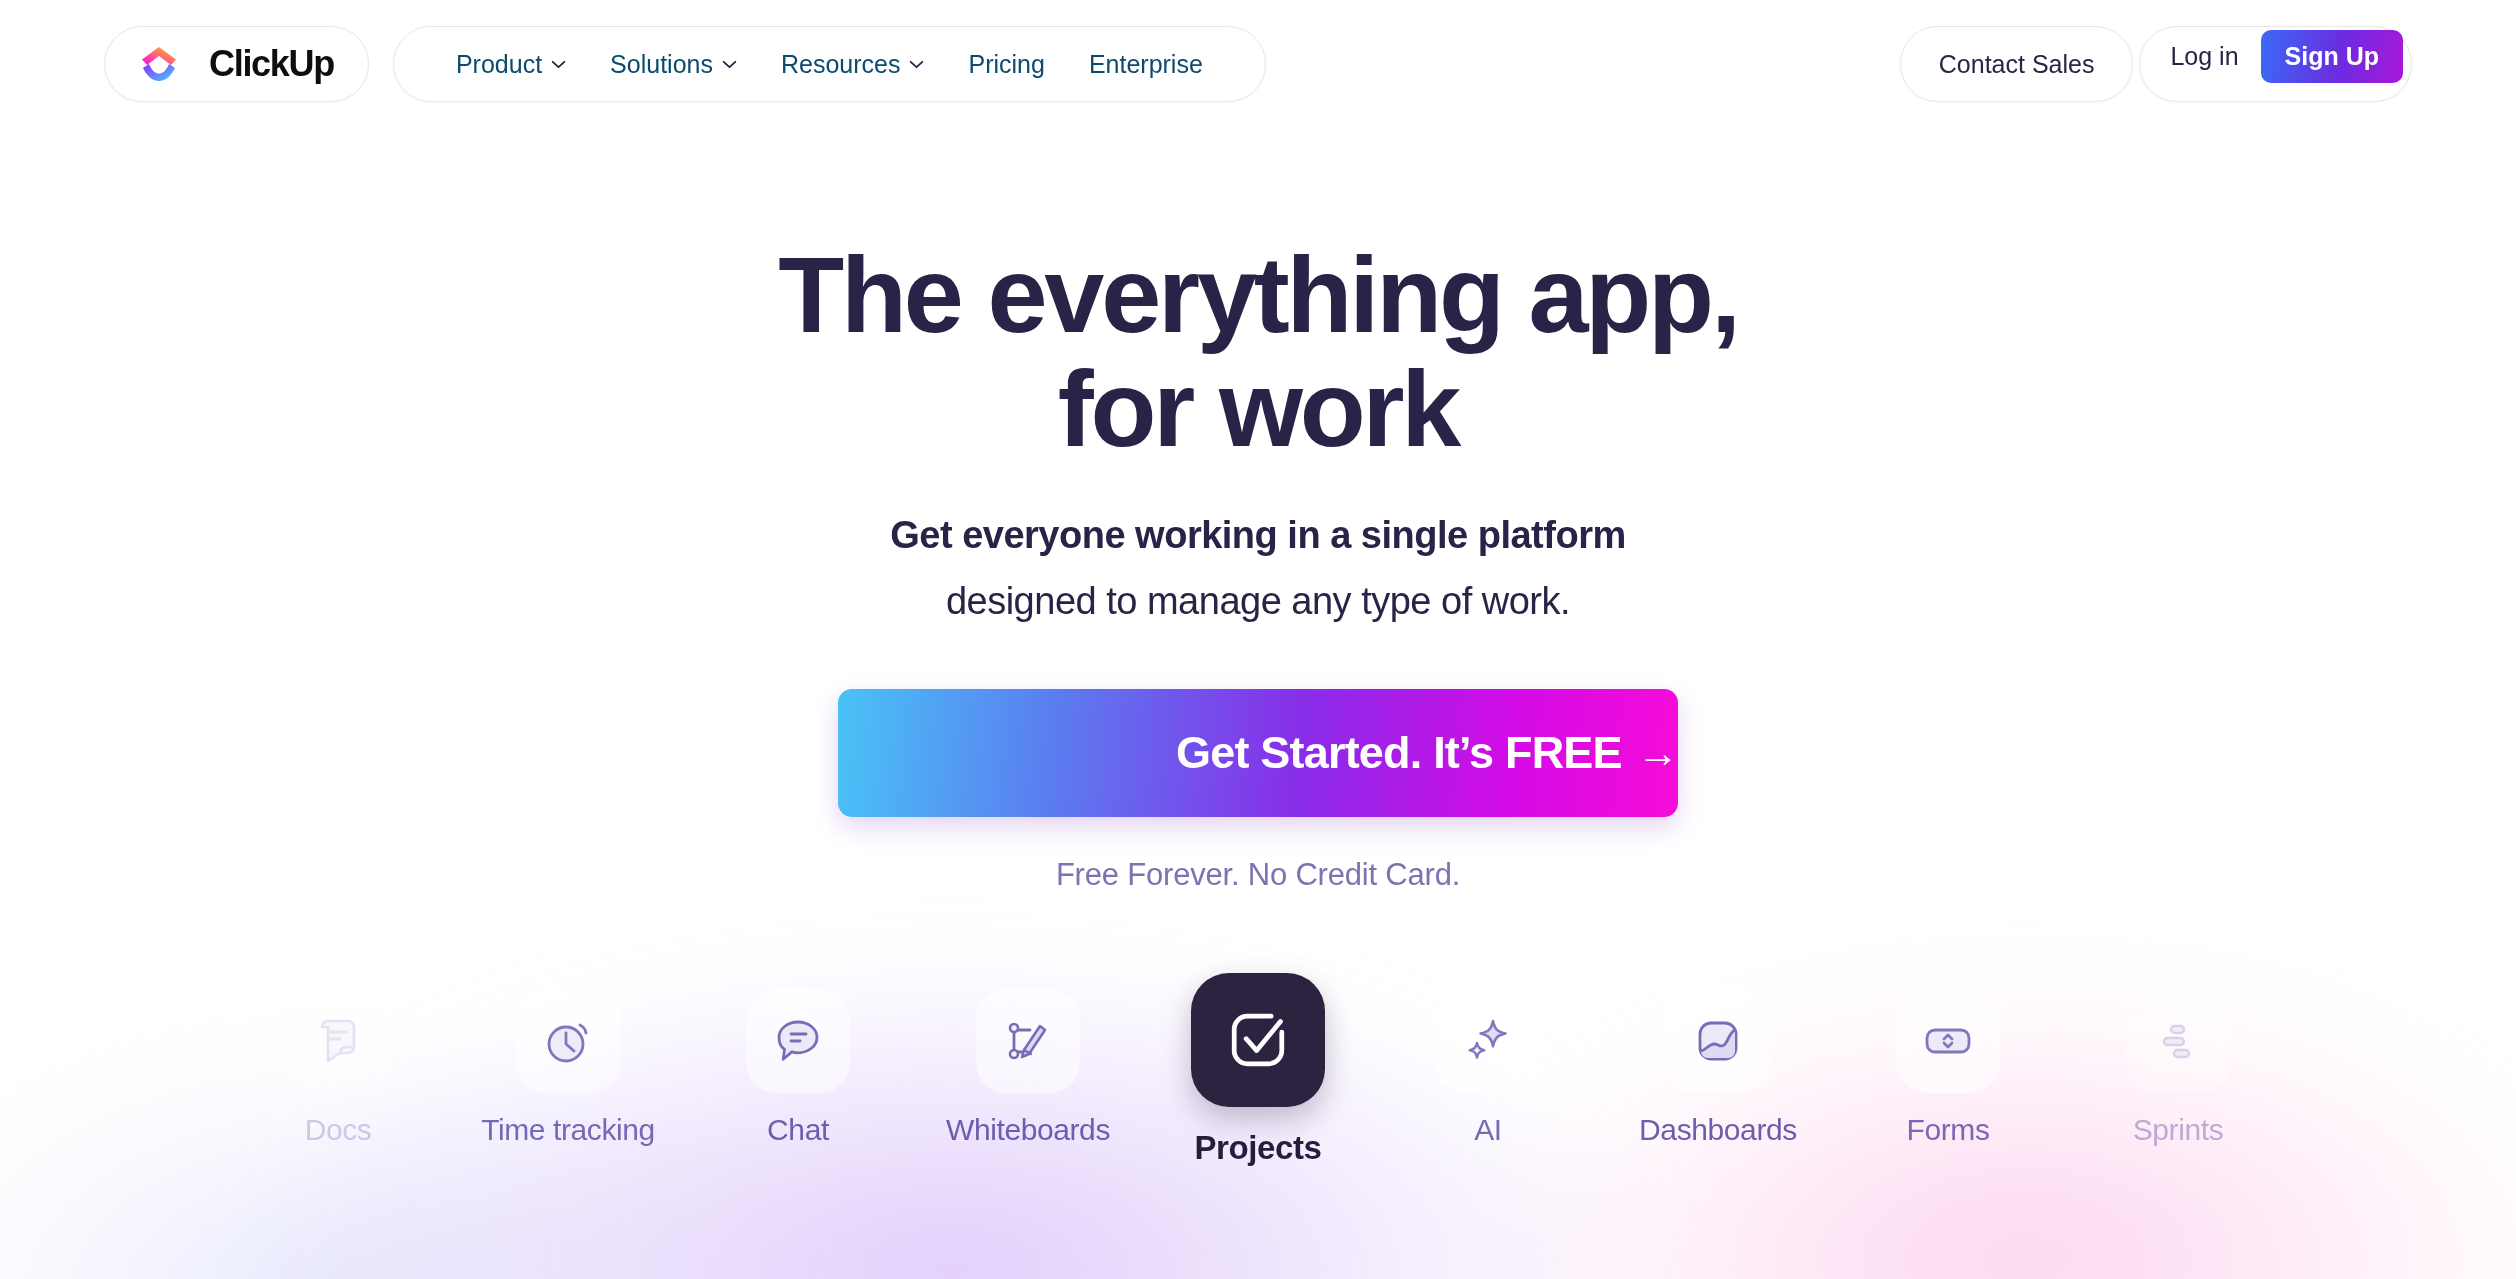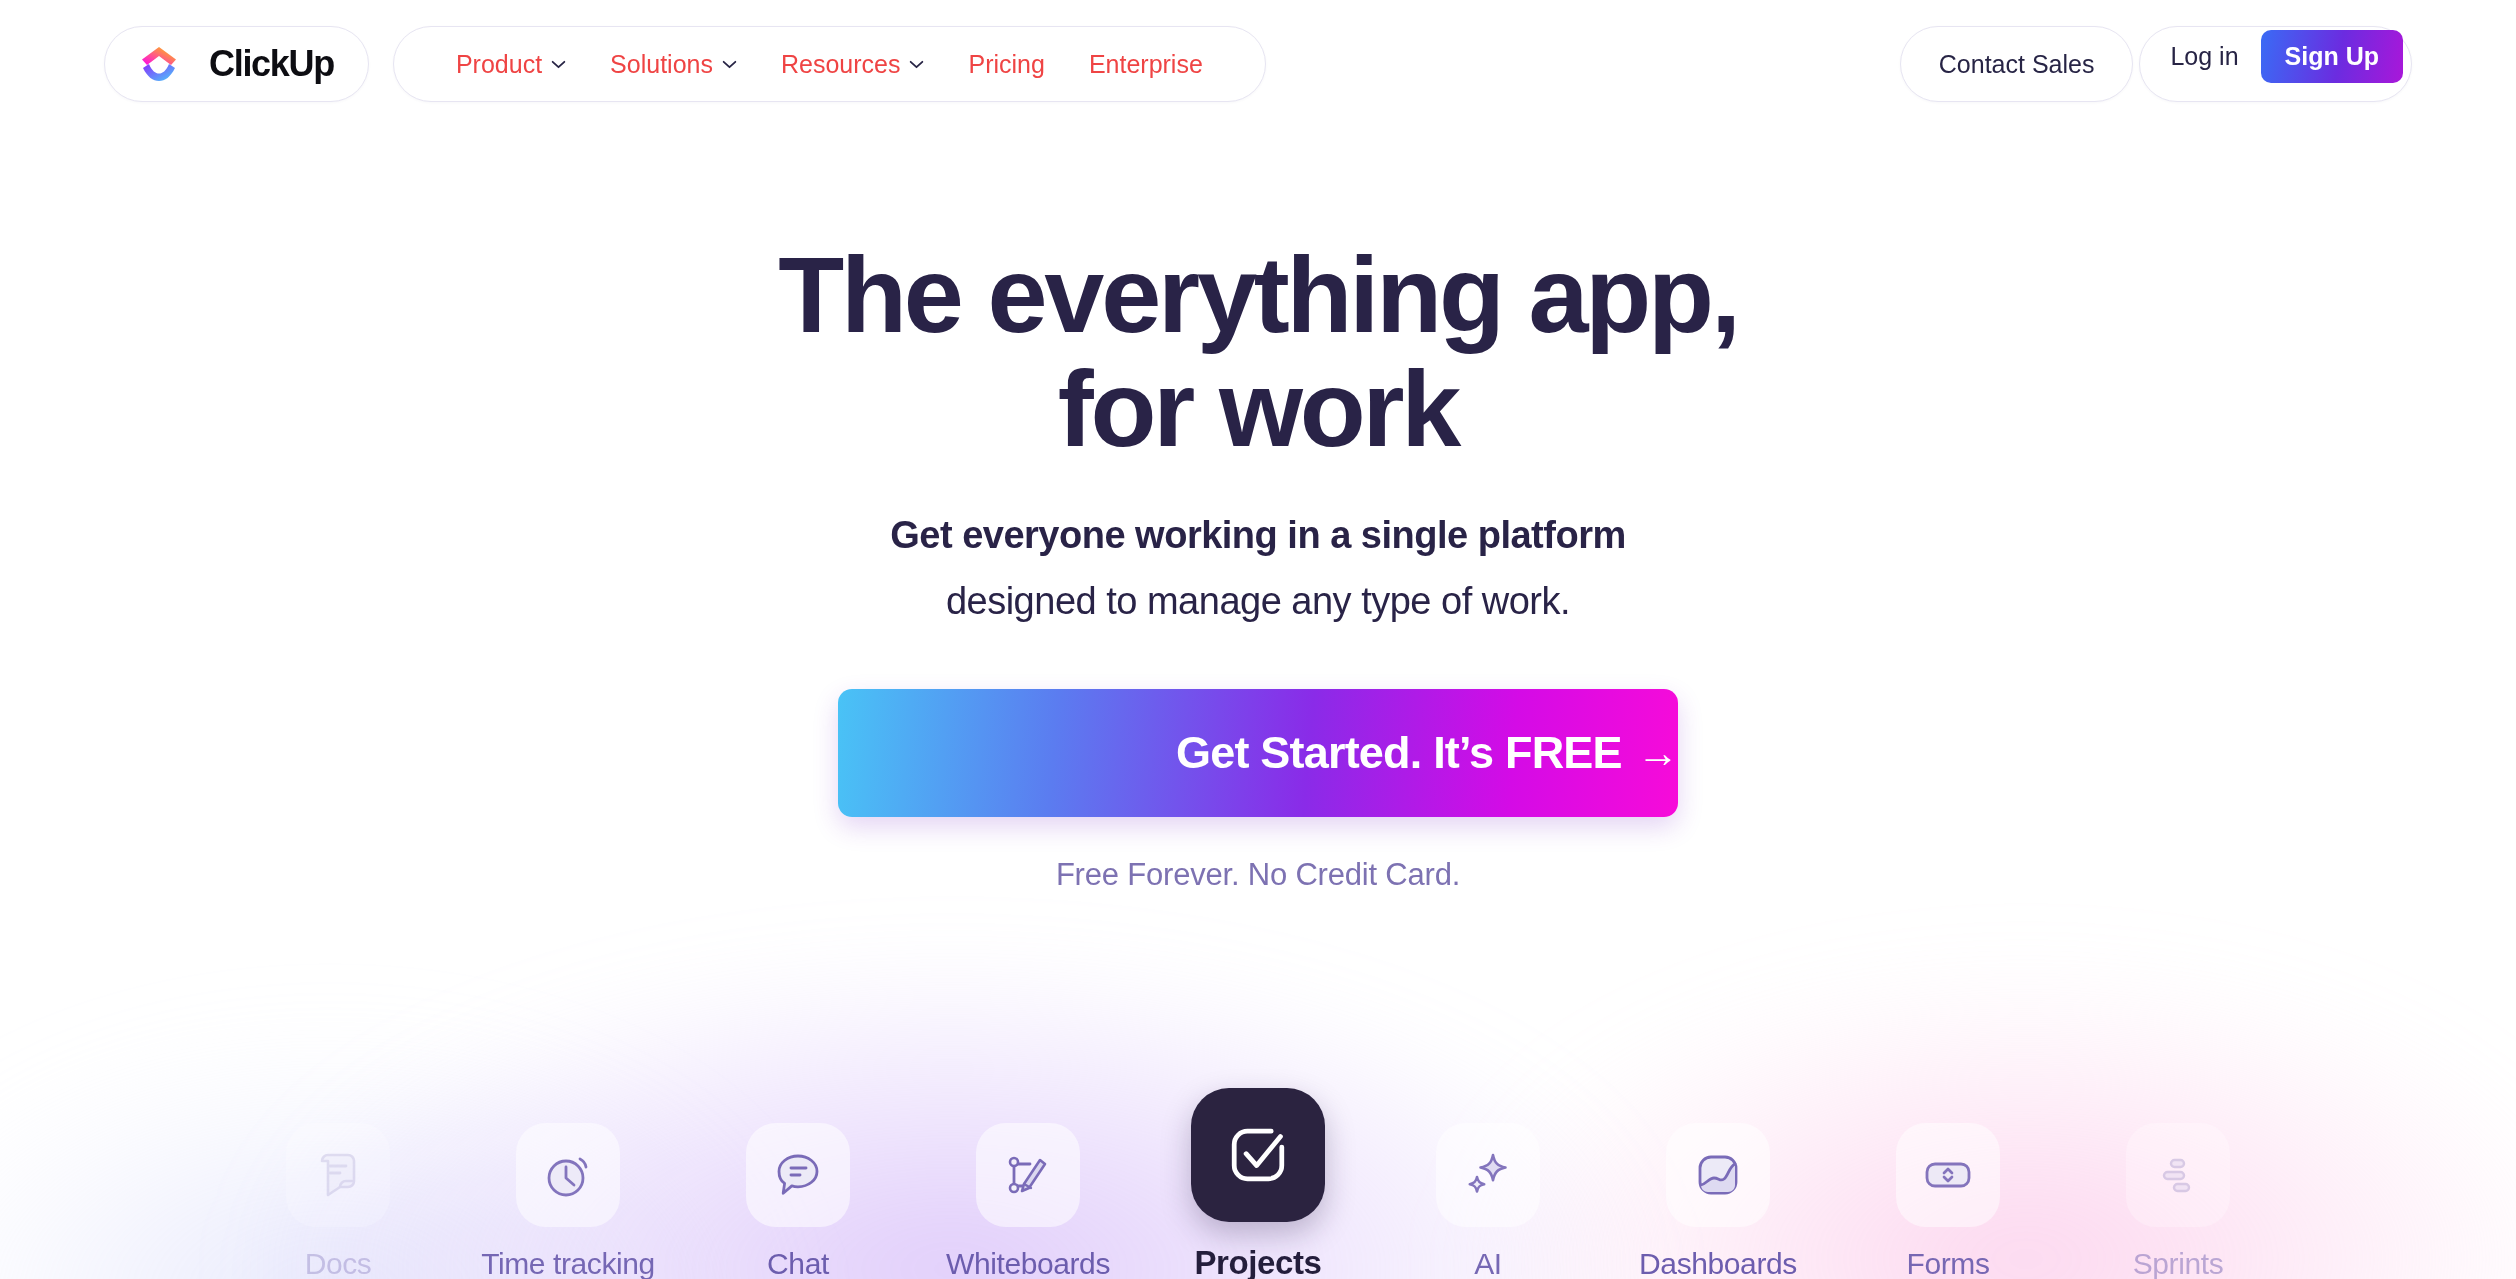--- a/index.html
+++ b/index.html
@@ -102,21 +102,21 @@
     padding: 0 40px;
     gap: 0;
   }
 
   .nav-item {
     display: flex;
     align-items: center;
     gap: 9px;
     padding: 0 22px;
     font-size: 25px;
-    color: #ef4444;
+    color: #0c4a6e;
     white-space: nowrap;
     cursor: pointer;
     line-height: 1;
   }
 
   .chev {
     width: 15px;
     height: 9px;
     display: block;
     flex: 0 0 15px;
@@ -227,21 +227,21 @@
   }
 
   
   .feature-strip {
     position: absolute;
     left: 0; right: 0;
     bottom: 0;
     height: 300px;
     z-index: 12;
     display: flex;
-    align-items: flex-end;
+    align-items: flex-start;
     justify-content: center;
     padding-top: 10px;
     gap: 0;
   }
 
   .feature {
     width: 230px;
     display: flex;
     flex-direction: column;
     align-items: center;

